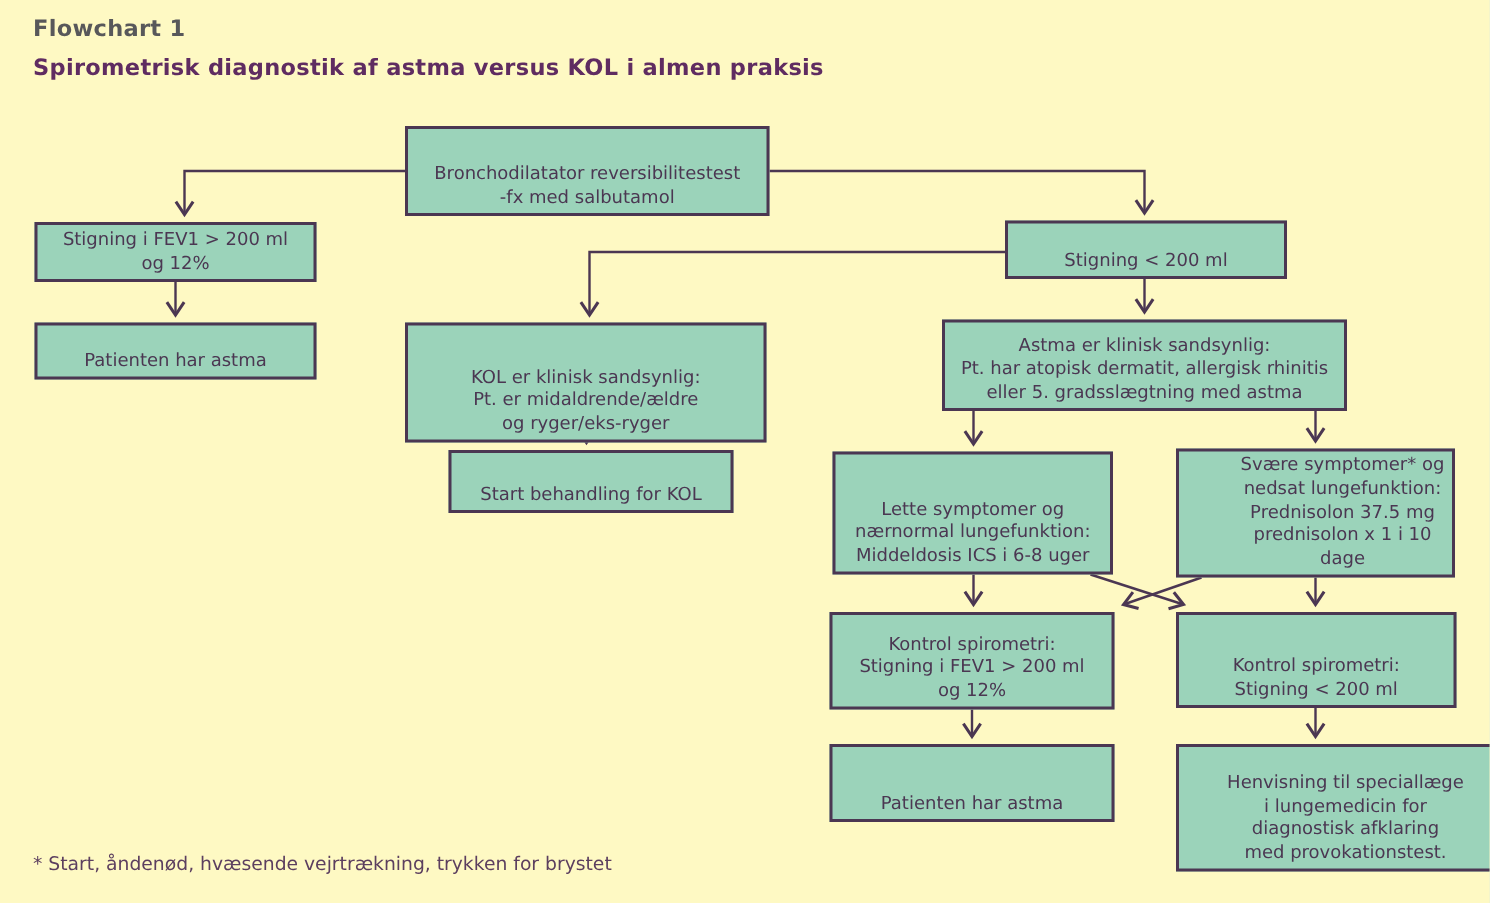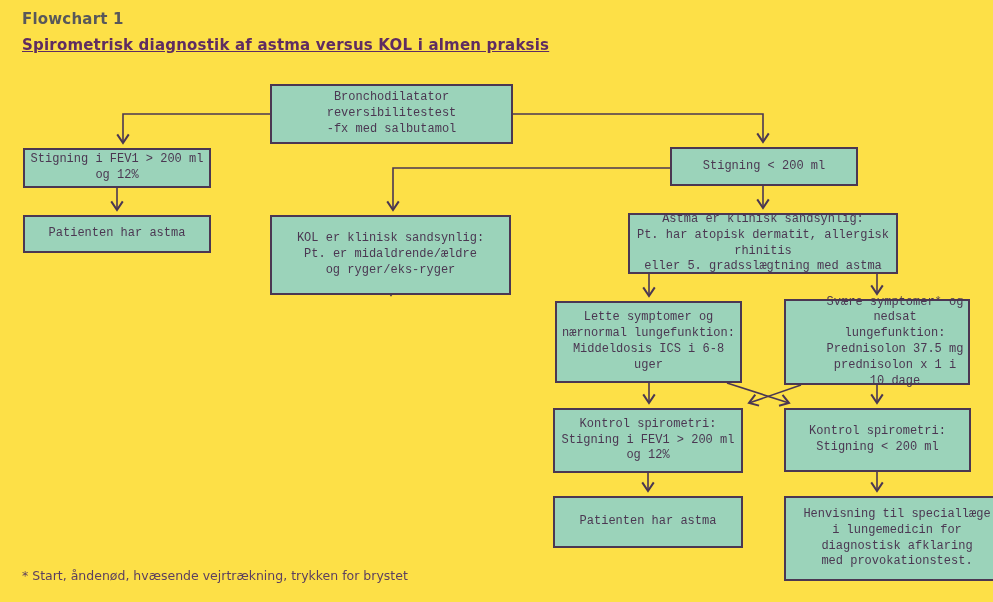--- a/index.html
+++ b/index.html
@@ -3,48 +3,46 @@
 <meta charset="utf-8">
 <style>
   html,body{margin:0;padding:0;}
   body{
     font-family:"DejaVu Sans","Liberation Sans",sans-serif;
     background:#d7eae2;
   }
   .canvas{
     position:relative;
     width:993px;height:602px;
-    background:#fde047;
+    background:#fef9c3;
     overflow:hidden;
   }
   .page-title{
     position:absolute;left:22px;top:10px;
     font-size:15px;font-weight:bold;color:#58585a;
     letter-spacing:.2px;
   }
   .page-subtitle{
     position:absolute;left:22px;top:36px;
     font-size:15px;font-weight:bold;color:#5f2c61;
     letter-spacing:.2px;
-    text-decoration:underline;
   }
   .footnote{
     position:absolute;left:22px;top:568px;
     font-size:12.5px;color:#5c3f5f;
   }
   .node{
     position:absolute;
     background:#9bd3ba;
     border:2.5px solid #4b3752;
     color:#4b3752;
-    display:flex;align-items:center;justify-content:center;
+    display:flex;align-items:flex-end;justify-content:center;
     text-align:center;
     font-size:12px;line-height:1.32;
     box-sizing:border-box;
-    font-family:Liberation Mono, monospace;
   }
   .node .lbl{white-space:pre-line;padding:2px 4px;}
   svg.connectors{position:absolute;left:0;top:0;}
 
   
   #n-bronchodilatator{left:270px;top:84px;width:243px;height:60px;}
   #n-stigning-fev1{left:23px;top:148px;width:188px;height:40px;}
   #n-patient-astma-1{left:23px;top:215px;width:188px;height:38px;}
   #n-stigning-under-200{left:670px;top:147px;width:188px;height:39px;}
   #n-kol{left:270px;top:215px;width:241px;height:80px;}
@@ -101,20 +99,23 @@
     <span class="lbl">Patienten har astma</span>
   </div>
   <div class="node" id="n-stigning-under-200">
     <span class="lbl">Stigning &lt; 200 ml</span>
   </div>
   <div class="node" id="n-kol">
     <span class="lbl">KOL er klinisk sandsynlig:
 Pt. er midaldrende/ældre
 og ryger/eks-ryger</span>
   </div>
+  <div class="node" id="n-start-kol">
+    <span class="lbl">Start behandling for KOL</span>
+  </div>
   <div class="node" id="n-astma">
     <span class="lbl">Astma er klinisk sandsynlig:
 Pt. har atopisk dermatit, allergisk rhinitis
 eller 5. gradsslægtning med astma</span>
   </div>
   <div class="node" id="n-lette">
     <span class="lbl">Lette symptomer og
 nærnormal lungefunktion:
 Middeldosis ICS i 6-8 uger</span>
   </div>

